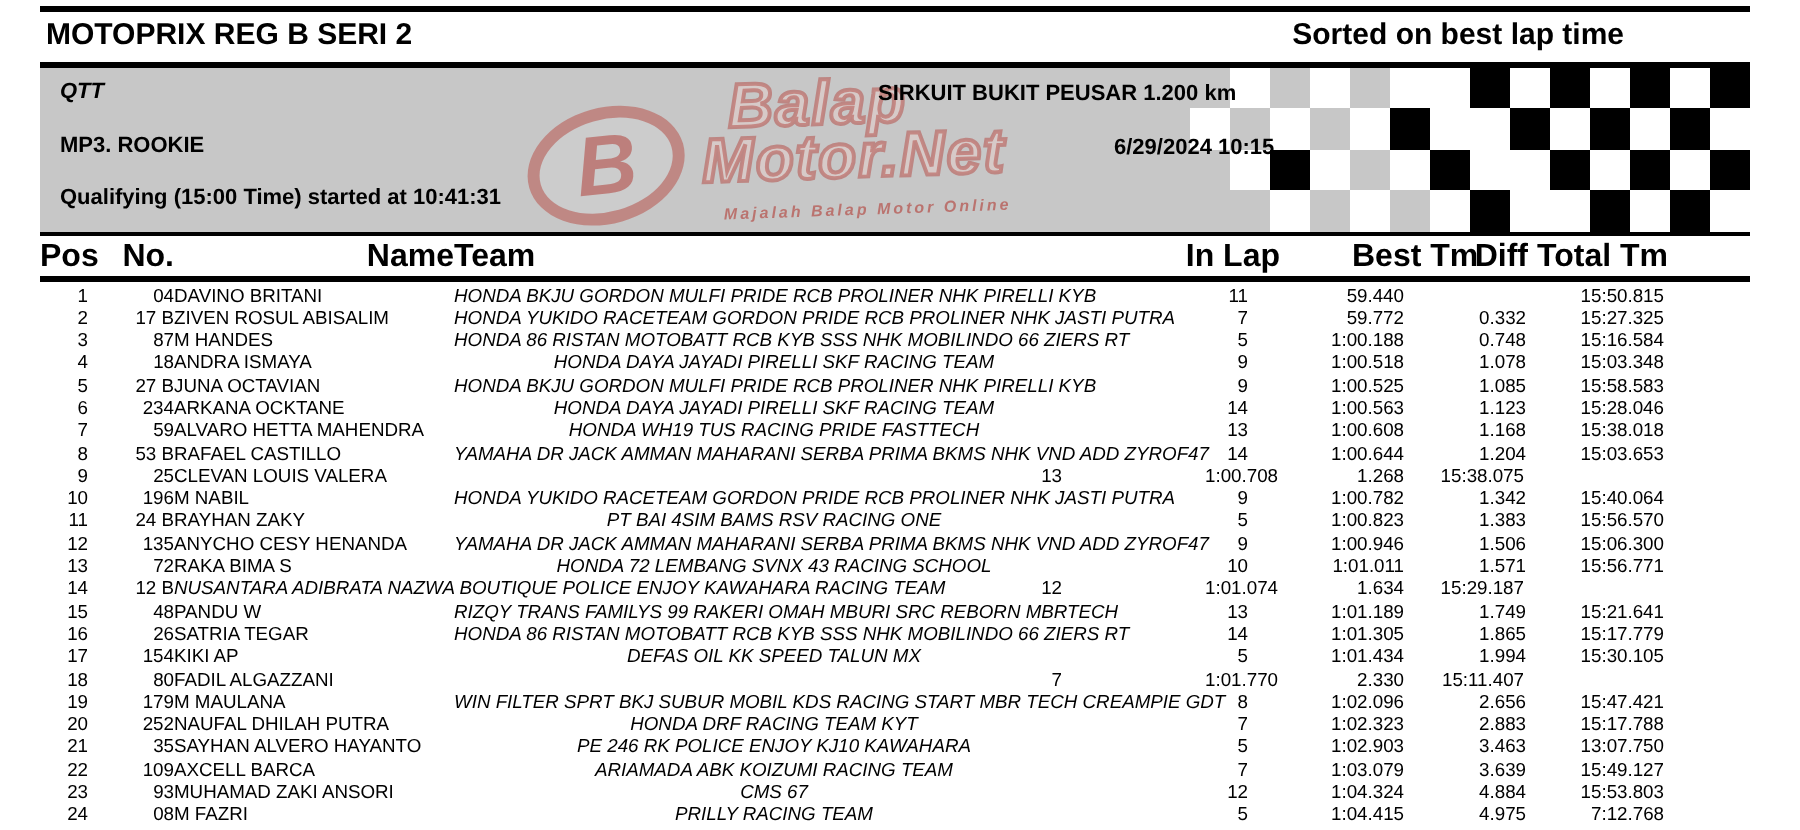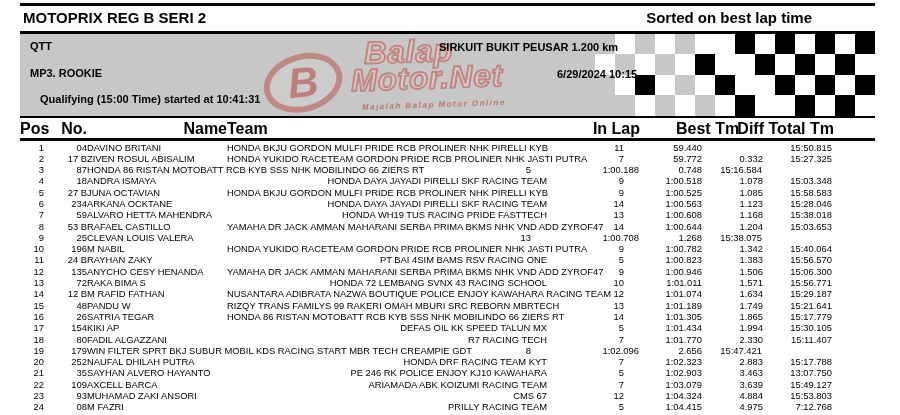--- a/index.html
+++ b/index.html
@@ -9,25 +9,25 @@
 
   .topbar   { position:absolute; left:20px; top:3px;    width:855px; height:2.5px; background:#000; }
   .titlerow { position:absolute; left:20px; top:9px;    width:855px; display:flex; justify-content:space-between; align-items:flex-end; }
   .title    { font-size:15px; font-weight:700; padding-left:3px; }
   .sortnote { font-size:15px; font-weight:700; padding-right:63px;margin-left:12px; }
   .rule1    { position:absolute; left:20px; top:30.5px; width:855px; height:3.5px; background:#000; }
 
   .band  { position:absolute; left:20px; top:34px; width:855px; height:81.5px; background:#c7c7c7; overflow:hidden; }
   .rule2 { position:absolute; left:20px; top:115.5px; width:855px; height:2.5px; background:#000; }
   .band .txt { position:absolute; font-size:11px; font-weight:700; white-space:nowrap; z-index:3; }
-  .qtt      { left:10px;  top:6px; }
+  .qtt      { left:10px;  top:6px;font-style:italic; }
   .circuit  { left:419px; top:7px; }
   .klass    { left:10px;  top:33px; }
   .dt       { left:537px; top:34px; }
-  .qualnote { left:20px;  top:59px; }
+  .qualnote { left:10px;  top:59px; }
 
   .checker { position:absolute; right:0; top:0; width:280px; height:100%;
              display:grid; grid-template-columns:repeat(14,1fr); grid-template-rows:repeat(4,1fr); z-index:1; }
   .ck-g { background:#c7c7c7; } .ck-w { background:#ffffff; } .ck-B { background:#000000; }
 
   .wm { position:absolute; left:243px; top:5px; display:flex; align-items:center; gap:8px;
         transform:rotate(-2deg); z-index:2; opacity:.85; }
   .wm-emblem { width:80px; height:58px; border:6px solid rgba(178,60,53,.55); border-radius:50%;
                transform:rotate(-14deg); display:flex; align-items:center; justify-content:center;
                background:rgba(255,255,255,.10); }
@@ -41,21 +41,21 @@
   .table { position:absolute; left:20px; top:120px; width:855px; }
   .grid-row { display:grid; grid-template-columns:24px 43px 140px 320px 93px 63px 61px 70px 1fr;
               white-space:nowrap; }
   .hdr { font-size:16px; font-weight:700; height:17px; align-items:end; }
   .rule3 { width:100%; height:2.5px; background:#000; margin-top:1px; }
   .rows-wrap { margin-top:1px; }
   .data-row { font-size:9.4px; line-height:11.3px; height:11.3px; }
   .c-pos   { text-align:right; }
   .c-no    { text-align:right; }
   .c-name  { text-align:left; padding-left:0; }
-  .c-team  { text-align:right; }
+  .c-team  { text-align:center;font-style:italic; }
   .c-inlap { text-align:right; padding-right:16px; }
   .c-best  { text-align:right; padding-right:1px; }
   .c-diff  { text-align:right; padding-right:1px; }
   .c-total { text-align:right; padding-right:2px; }
   .h-pos   { text-align:center; }
   .h-no    { text-align:right; }
   .h-name  { text-align:right; padding-left:11px; }
   .h-team  { text-align:left; }
   .h-inlap { text-align:right; }
   .h-best  { text-align:right;margin-left:36px; }
@@ -185,20 +185,21 @@
           <div class="c-team">HONDA YUKIDO RACETEAM GORDON PRIDE RCB PROLINER NHK JASTI PUTRA</div>
           <div class="c-inlap">7</div>
           <div class="c-best">59.772</div>
           <div class="c-diff">0.332</div>
           <div class="c-total">15:27.325</div>
           <div></div>
         </div>
         <div class="grid-row data-row">
           <div class="c-pos">3</div>
           <div class="c-no">87</div>
+          <div class="c-name">M HANDES</div>
           <div class="c-team">HONDA 86 RISTAN MOTOBATT RCB KYB SSS NHK MOBILINDO 66 ZIERS RT</div>
           <div class="c-inlap">5</div>
           <div class="c-best">1:00.188</div>
           <div class="c-diff">0.748</div>
           <div class="c-total">15:16.584</div>
           <div></div>
         </div>
         <div class="grid-row data-row">
           <div class="c-pos">4</div>
           <div class="c-no">18</div>
@@ -304,21 +305,20 @@
           <div class="c-team">HONDA 72 LEMBANG SVNX 43 RACING SCHOOL</div>
           <div class="c-inlap">10</div>
           <div class="c-best">1:01.011</div>
           <div class="c-diff">1.571</div>
           <div class="c-total">15:56.771</div>
           <div></div>
         </div>
         <div class="grid-row data-row">
           <div class="c-pos">14</div>
           <div class="c-no">12 B</div>
-          <div class="c-name">M RAFID FATHAN</div>
           <div class="c-team">NUSANTARA ADIBRATA NAZWA BOUTIQUE POLICE ENJOY KAWAHARA RACING TEAM</div>
           <div class="c-inlap">12</div>
           <div class="c-best">1:01.074</div>
           <div class="c-diff">1.634</div>
           <div class="c-total">15:29.187</div>
           <div></div>
         </div>
         <div class="grid-row data-row">
           <div class="c-pos">15</div>
           <div class="c-no">48</div>
@@ -349,30 +349,30 @@
           <div class="c-inlap">5</div>
           <div class="c-best">1:01.434</div>
           <div class="c-diff">1.994</div>
           <div class="c-total">15:30.105</div>
           <div></div>
         </div>
         <div class="grid-row data-row">
           <div class="c-pos">18</div>
           <div class="c-no">80</div>
           <div class="c-name">FADIL ALGAZZANI</div>
-          <div class="c-team">R7 RACING TECH</div>
           <div class="c-inlap">7</div>
           <div class="c-best">1:01.770</div>
           <div class="c-diff">2.330</div>
           <div class="c-total">15:11.407</div>
           <div></div>
         </div>
         <div class="grid-row data-row">
           <div class="c-pos">19</div>
           <div class="c-no">179</div>
+          <div class="c-name">M MAULANA</div>
           <div class="c-team">WIN FILTER SPRT BKJ SUBUR MOBIL KDS RACING START MBR TECH CREAMPIE GDT</div>
           <div class="c-inlap">8</div>
           <div class="c-best">1:02.096</div>
           <div class="c-diff">2.656</div>
           <div class="c-total">15:47.421</div>
           <div></div>
         </div>
         <div class="grid-row data-row">
           <div class="c-pos">20</div>
           <div class="c-no">252</div>

